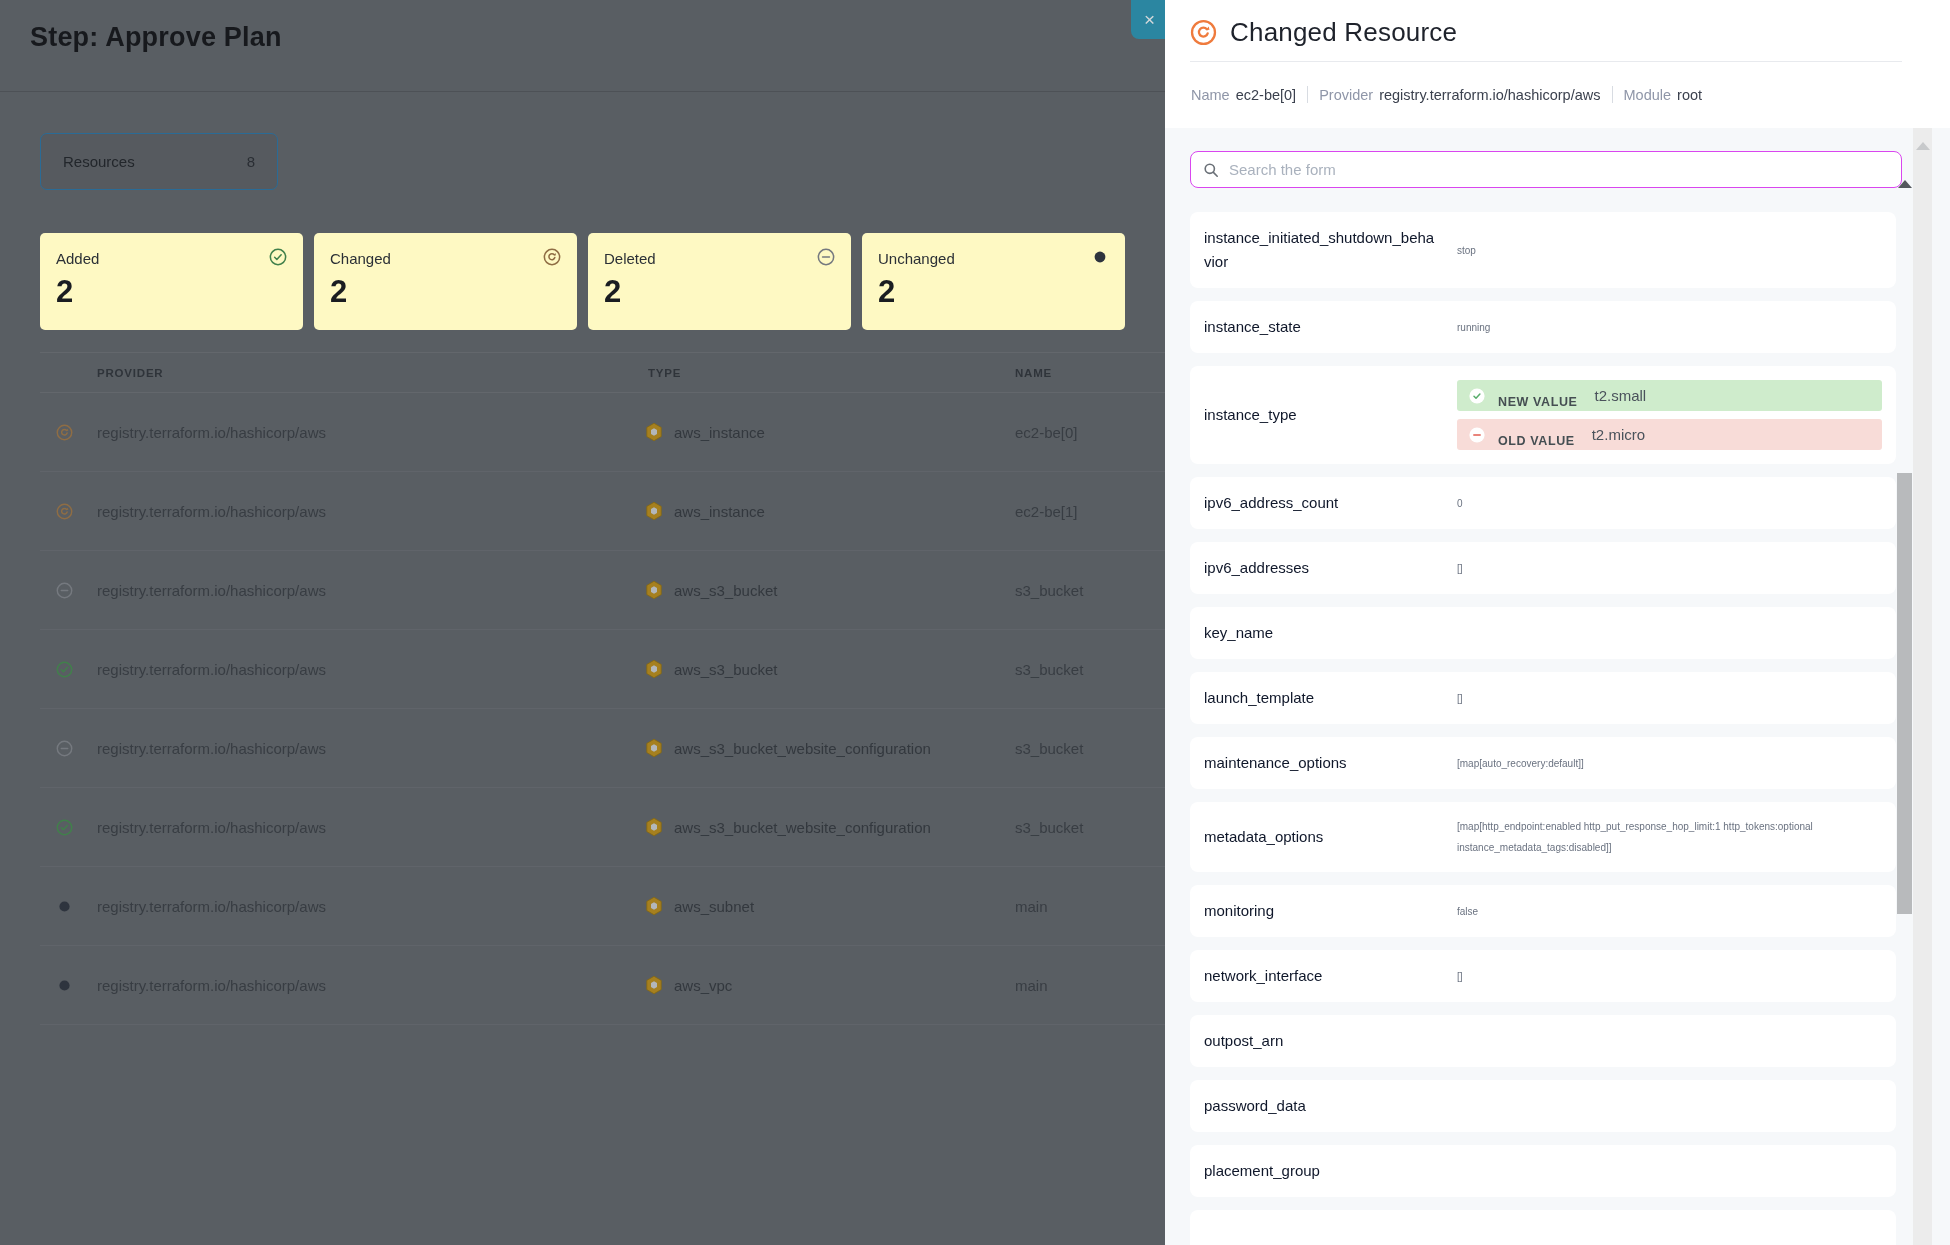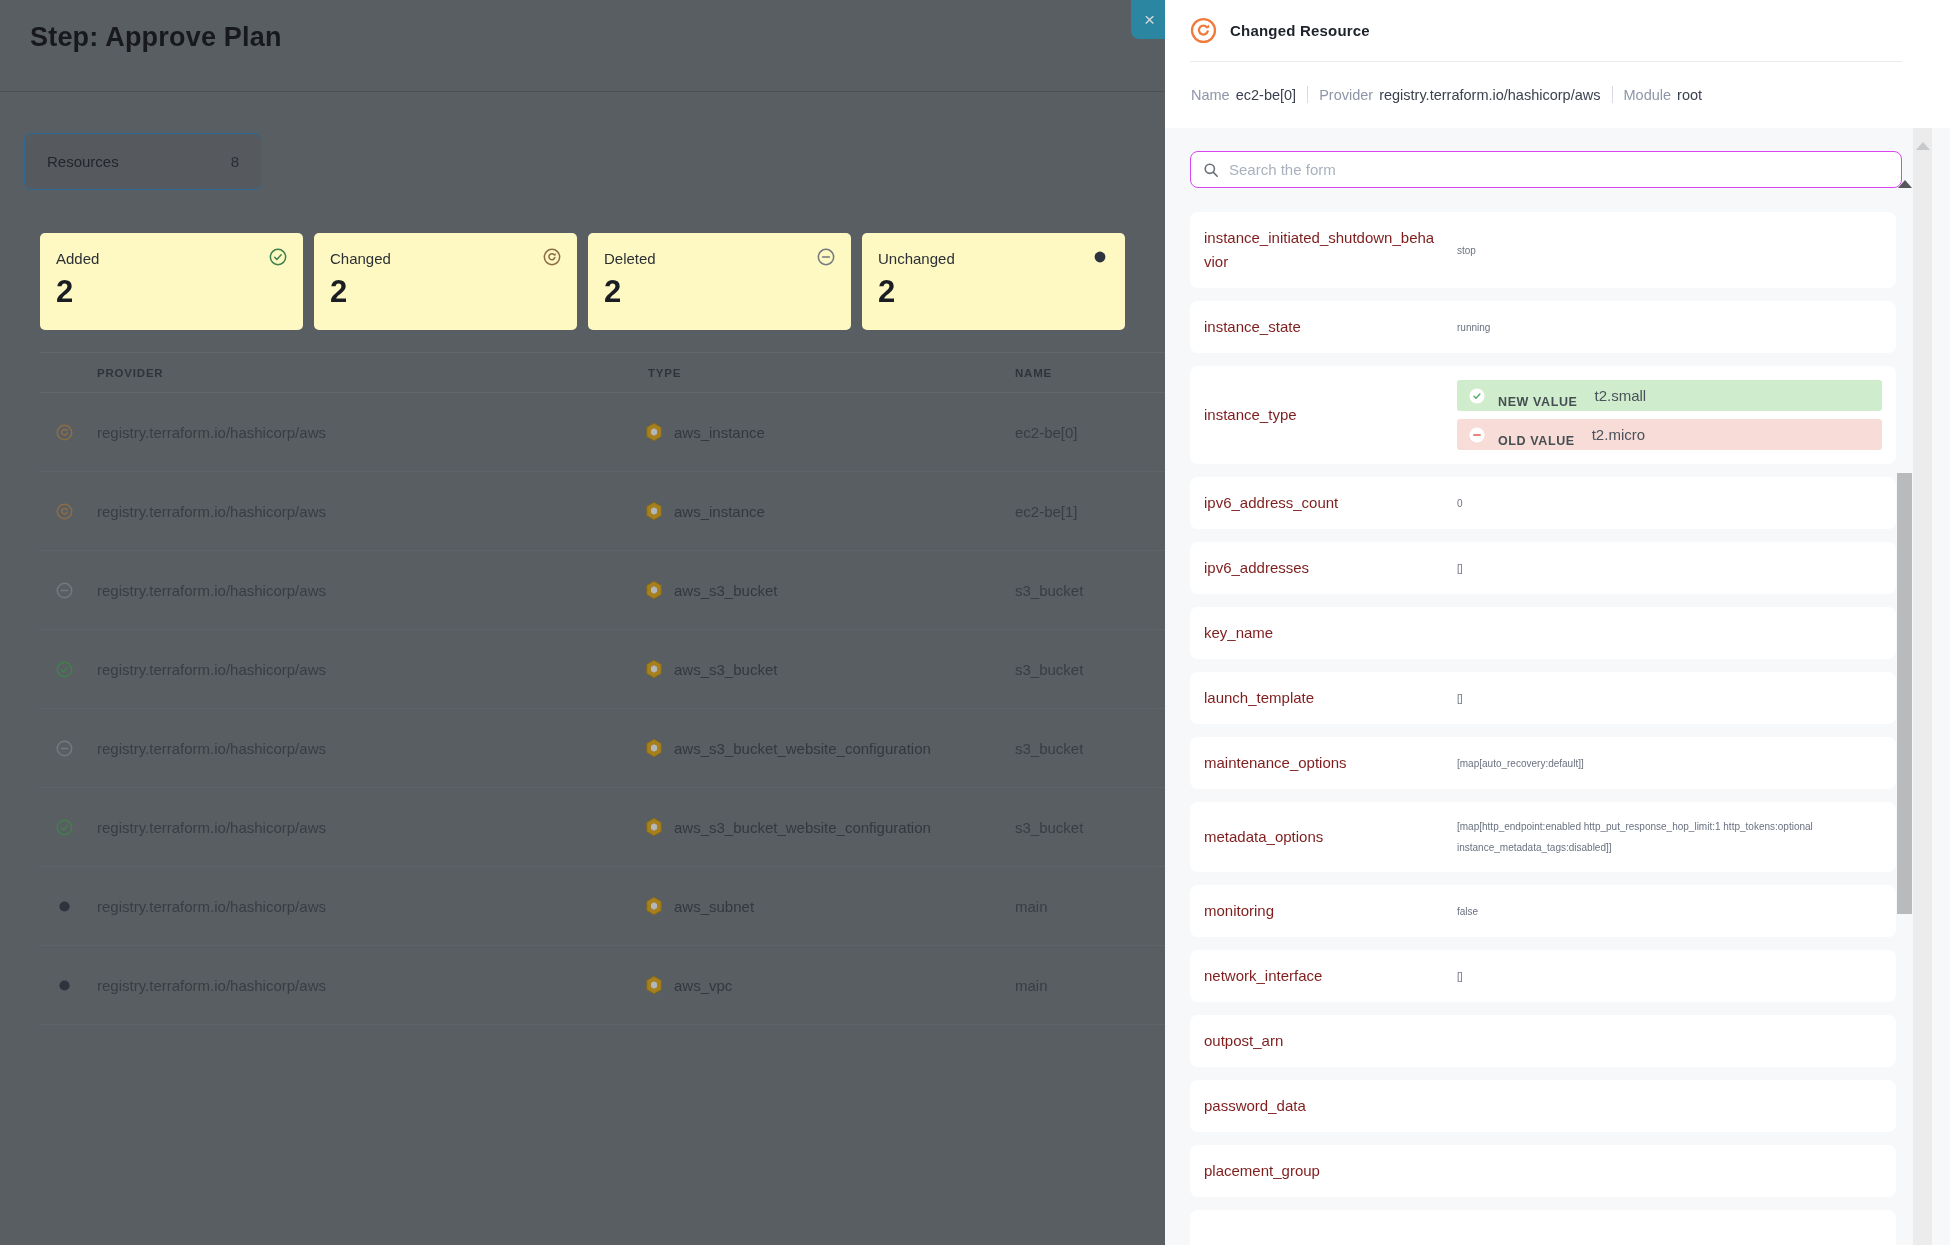--- a/index.html
+++ b/index.html
@@ -3,21 +3,21 @@
 <meta charset="utf-8">
 <style>
   html,body{margin:0;padding:0;background:#2f3337;}
   *{box-sizing:border-box;font-family:"Liberation Sans","DejaVu Sans",sans-serif;}
   .stage{position:relative;width:1950px;height:1245px;overflow:hidden;background:#595e63;padding-left:8px;}
 
   
   .left{position:absolute;left:0;top:0;width:1165px;height:1245px;background:#595e63;}
   .app-header{position:absolute;left:0;top:0;width:100%;height:92px;border-bottom:1px solid #4d5156;}
   .page-title{position:absolute;left:30px;top:22px;font-size:27px;font-weight:600;color:#17191d;letter-spacing:.2px;}
-  .tabs{position:absolute;left:24px;top:133px;display:flex;gap:30px;align-items:flex-end;}
+  .tabs{position:absolute;left:40px;top:133px;display:flex;gap:30px;align-items:flex-end;}
   .tab{position:relative;width:238px;height:57px;border-radius:7px;background:#5d6166;cursor:pointer;}
   .tab.selected{background:#565a5f;border:1.5px solid #2a6b96;}
   .tab-label{position:absolute;left:22px;top:19px;font-size:15px;color:#22262b;}
   .tab-count{position:absolute;right:22px;top:19px;font-size:15px;color:#2a2e34;}
   .cards{position:absolute;left:40px;top:233px;display:flex;gap:11px;}
   .card{position:relative;width:263px;height:97px;border-radius:5px;background:#fef9c3;}
   .card-label{position:absolute;left:16px;top:17px;font-size:15px;color:#2b3036;}
   .card-icon{position:absolute;right:16px;top:15px;width:18px;height:18px;}
   .card-num{position:absolute;left:16px;top:41px;font-size:31px;font-weight:600;color:#1a1d21;}
 
@@ -33,34 +33,34 @@
   .cell-name{position:absolute;left:975px;top:31px;font-size:15px;color:#383d43;}
 
   
   .close-btn{position:absolute;left:1131px;top:0;width:37px;height:39px;background:#2b86a1;border:none;border-radius:0 0 0 8px;color:#d3d8da;font-size:19px;line-height:39px;text-align:center;cursor:pointer;padding:0;}
 
   
   .panel{position:absolute;left:1165px;top:0;right:0;bottom:0;background:#ffffff;}
   .p-header{position:absolute;left:0;top:0;right:0;height:128px;background:#fff;}
   .p-title-row{position:absolute;left:25px;top:17px;display:flex;align-items:center;gap:13px;}
   .p-icon{width:27px;height:27px;}
-  .p-title{font-size:15px;font-weight:700;color:#1e222b;letter-spacing:.2px;}
+  .p-title{font-size:26px;font-weight:400;color:#1e222b;letter-spacing:.2px;}
   .p-divider{position:absolute;left:25px;top:61px;width:712px;height:1px;background:#e8eaee;}
   .p-meta{position:absolute;left:26px;top:86px;display:flex;align-items:center;font-size:14.5px;}
   .meta-label{color:#8f96a8;margin-right:6px;}
   .meta-value{color:#3b414e;}
   .meta-sep{width:1px;height:17px;background:#d8dce2;margin:0 11px;}
   .p-body{position:absolute;left:0;top:128px;right:0;bottom:0;background:#f6f8fa;overflow:hidden;}
   .search{position:absolute;left:25px;top:23px;width:712px;height:37px;background:#fff;border:1px solid #d946ef;border-radius:8px;}
   .search-icon{position:absolute;left:12px;top:10px;width:16px;height:16px;}
   .search-input{position:absolute;left:36px;top:1px;width:660px;height:33px;border:none;outline:none;background:transparent;font-size:15px;color:#3c4149;}
   .search-input::placeholder{color:#a9b1bd;}
   .list{position:absolute;left:25px;top:84px;width:706px;}
   .item{position:relative;background:#fff;border-radius:8px;margin-bottom:13px;padding:14px 14px;display:flex;align-items:center;min-height:52px;}
-  .item .k{width:232px;margin-right:21px;font-size:15px;color:#7f1d1d;line-height:24px;word-break:break-all;flex-shrink:0;}
+  .item .k{width:232px;margin-right:21px;font-size:15px;color:#0f172a;line-height:24px;word-break:break-all;flex-shrink:0;}
   .item .v{font-size:10px;color:#6a7280;line-height:21px;word-break:break-word;max-width:437px;}
   .diffcol{display:flex;flex-direction:column;gap:8px;width:437px;}
   .chip{display:flex;align-items:center;height:31px;border-radius:3px;padding:0 12px;}
   .chip-icon{width:16px;height:16px;margin-right:13px;flex-shrink:0;}
   .chip-label{font-size:12.5px;font-weight:700;letter-spacing:.6px;color:#454e52;margin-right:17px;margin-top:13px;}
   .chip-value{font-size:15px;color:#4a525b;}
 
   
   .sb-outer{position:absolute;left:1913px;top:128px;width:19px;bottom:0;background:#ececec;cursor:pointer;}
   .tri{width:0;height:0;border-left:7px solid transparent;border-right:7px solid transparent;}

